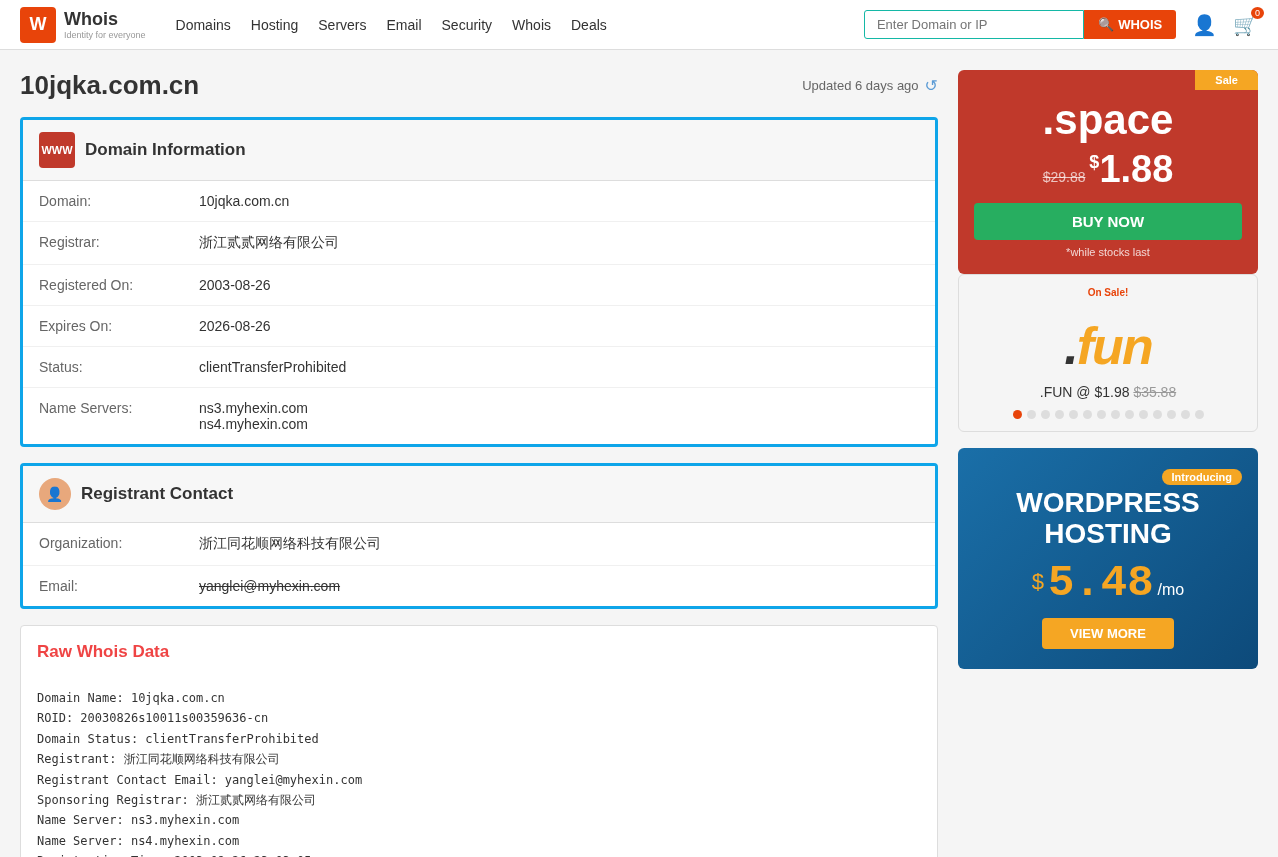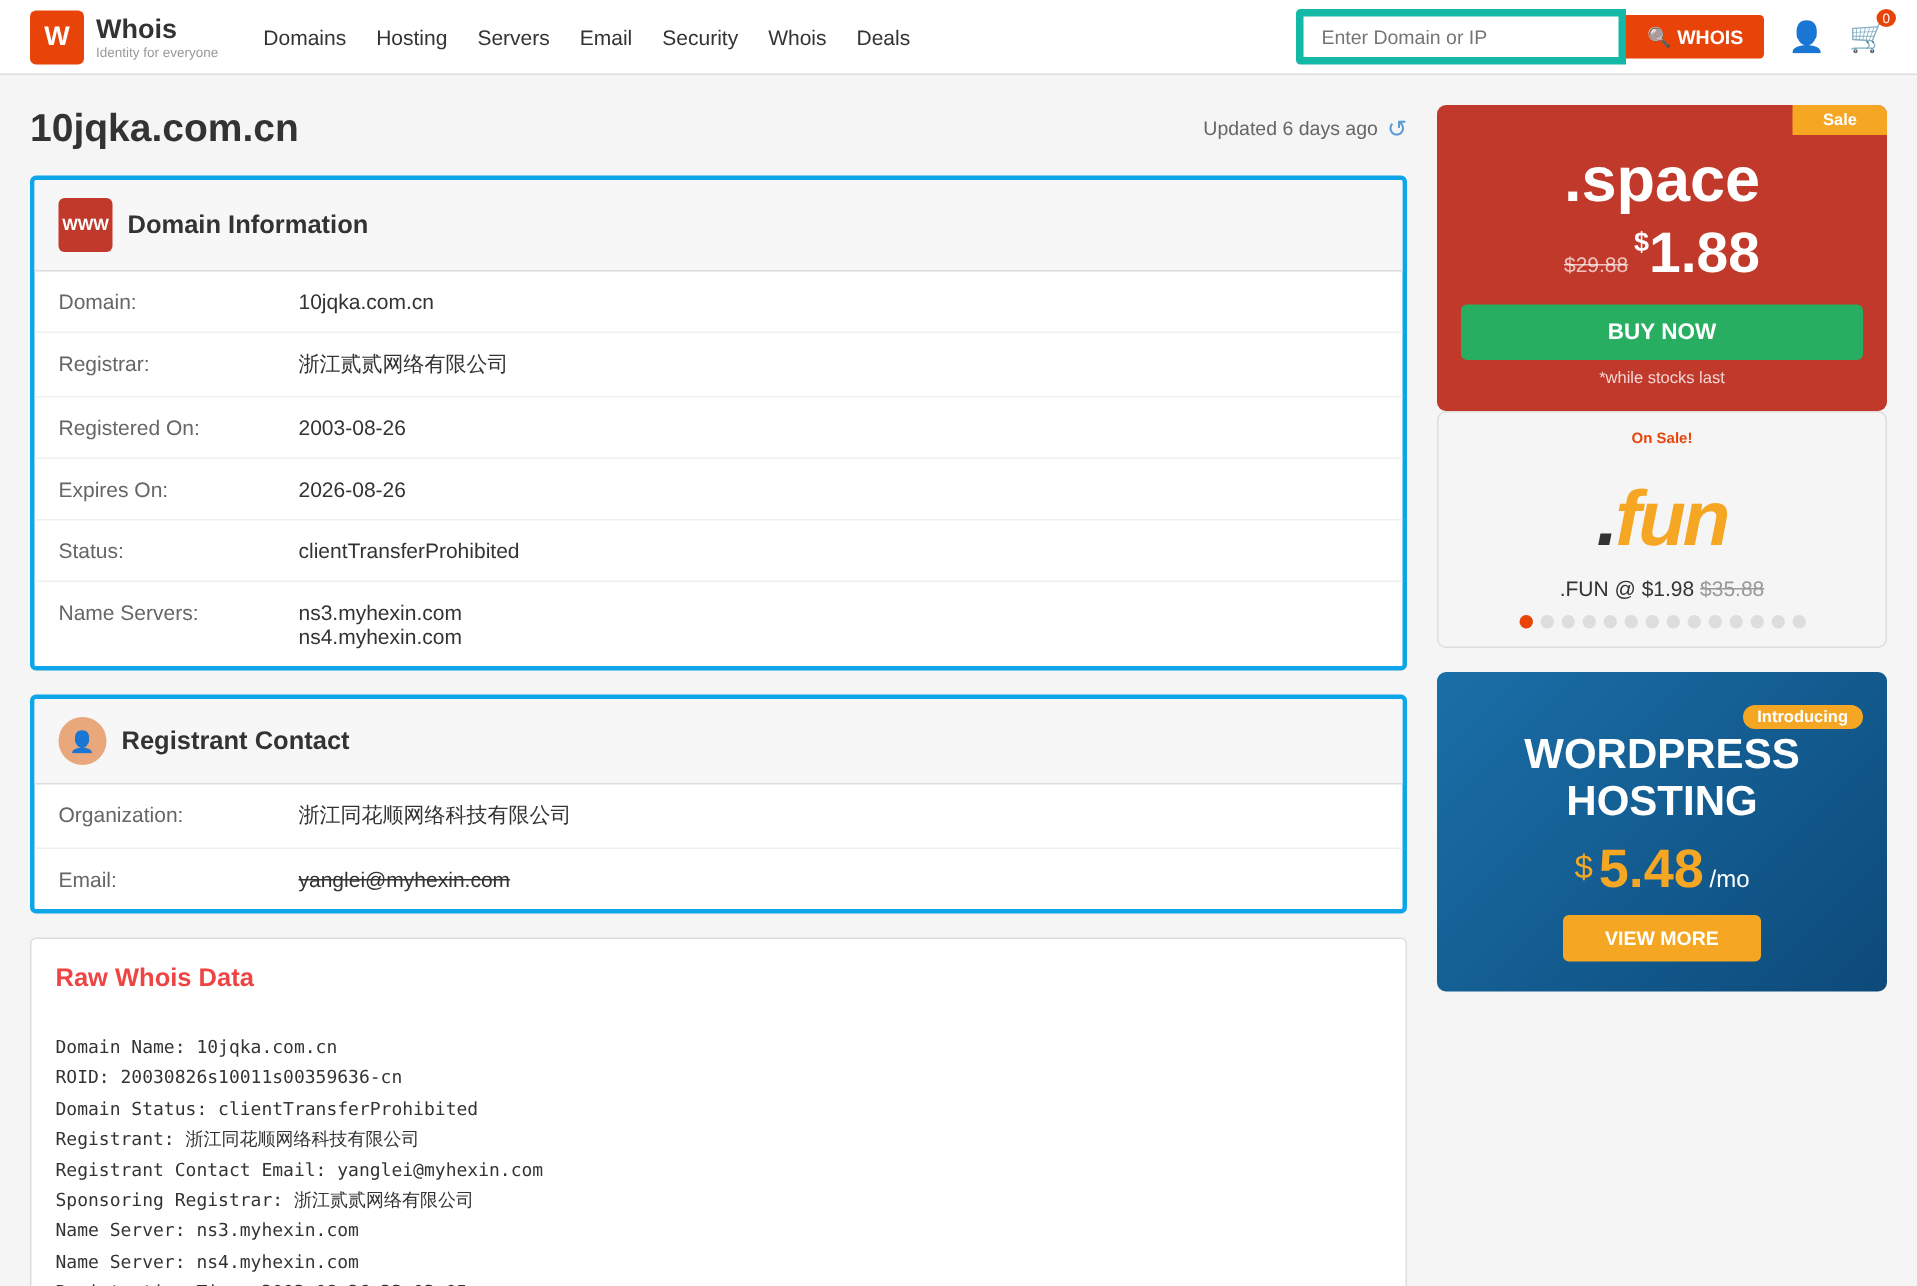--- a/index.html
+++ b/index.html
@@ -6,21 +6,21 @@
     body { font-family: Arial, sans-serif; font-size: 14px; background: #f5f5f5; color: #333; }
 
     
     .header { background: #fff; border-bottom: 1px solid #ddd; display: flex; align-items: center; padding: 0 20px; height: 50px; }
     .logo { display: flex; align-items: center; margin-right: 30px; }
     .logo-icon { background: #e8440a; border-radius: 4px; width: 36px; height: 36px; display: flex; align-items: center; justify-content: center; color: white; font-size: 18px; font-weight: bold; margin-right: 8px; }
     .logo-sub { font-size: 9px; color: #999; display: block; }
     nav { display: flex; align-items: center; gap: 20px; flex: 1; }
     nav a { text-decoration: none; color: #333; font-size: 14px; font-weight: 500; }
     .search-bar { display: flex; align-items: center; margin-left: auto; }
-    .search-input { border: 5px solid #14b8a6; padding: 6px 12px; width: 220px; font-size: 13px; border-radius: 3px 0 0 3px; outline: none; }
+    .search-input { border: 1px solid #14b8a6; padding: 6px 12px; width: 220px; font-size: 13px; border-radius: 3px 0 0 3px; outline: none; }
     .search-btn { background: #e8440a; color: white; border: none; padding: 7px 14px; cursor: pointer; border-radius: 0 3px 3px 0; font-size: 13px; font-weight: bold; display: flex; align-items: center; gap: 4px; }
     .header-icons { display: flex; align-items: center; gap: 16px; margin-left: 16px; }
     .header-icon { font-size: 20px; color: #555; cursor: pointer; position: relative; }
     .cart-badge { background: #e8440a; color: white; border-radius: 50%; font-size: 9px; padding: 1px 4px; position: absolute; top: -6px; right: -6px; }
 
     
     .main { display: flex; gap: 20px; padding: 20px 20px; max-width: 1278px; }
     .content { flex: 1; min-width: 0; }
     .sidebar { width: 300px; flex-shrink: 0; }
 
@@ -228,20 +228,20 @@
       </div>
     </div>
 
     <div class="ad-wp">
       <div style="text-align:right;margin-bottom:4px;">
         <span style="background:#f5a623;color:white;font-size:11px;font-weight:bold;padding:2px 10px;border-radius:10px;">Introducing</span>
       </div>
       <div class="ad-wp-title">WORDPRESS<br>HOSTING</div>
       <div>
         <span style="color:#f5a623;font-size:22px;vertical-align:super;">$</span>
-        <span style="color:#f5a623;font-size:36px;font-weight:bold;">5.48</span>
+        <span style="color:#f5a623;font-size:44px;font-weight:bold;font-family:Liberation Mono, monospace;">5.48</span>
         <span style="color:white;font-size:16px;">/mo</span>
       </div>
       <button class="ad-wp-btn">VIEW MORE</button>
     </div>
 
   </div>
 </div>
 
 </body></html>

